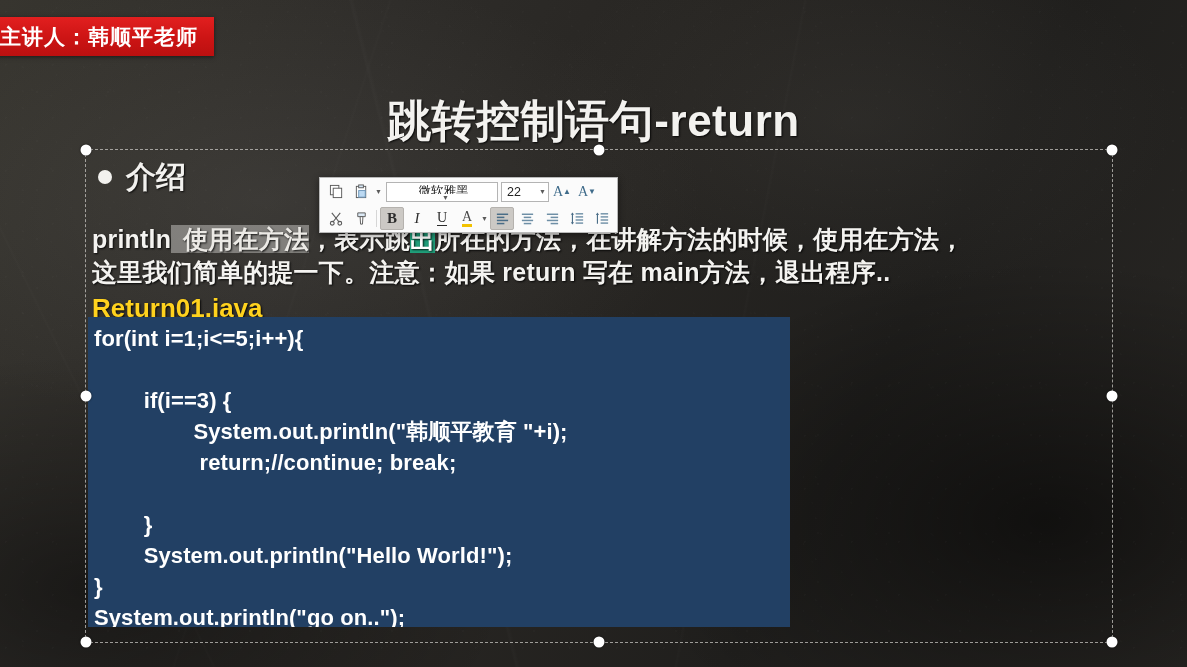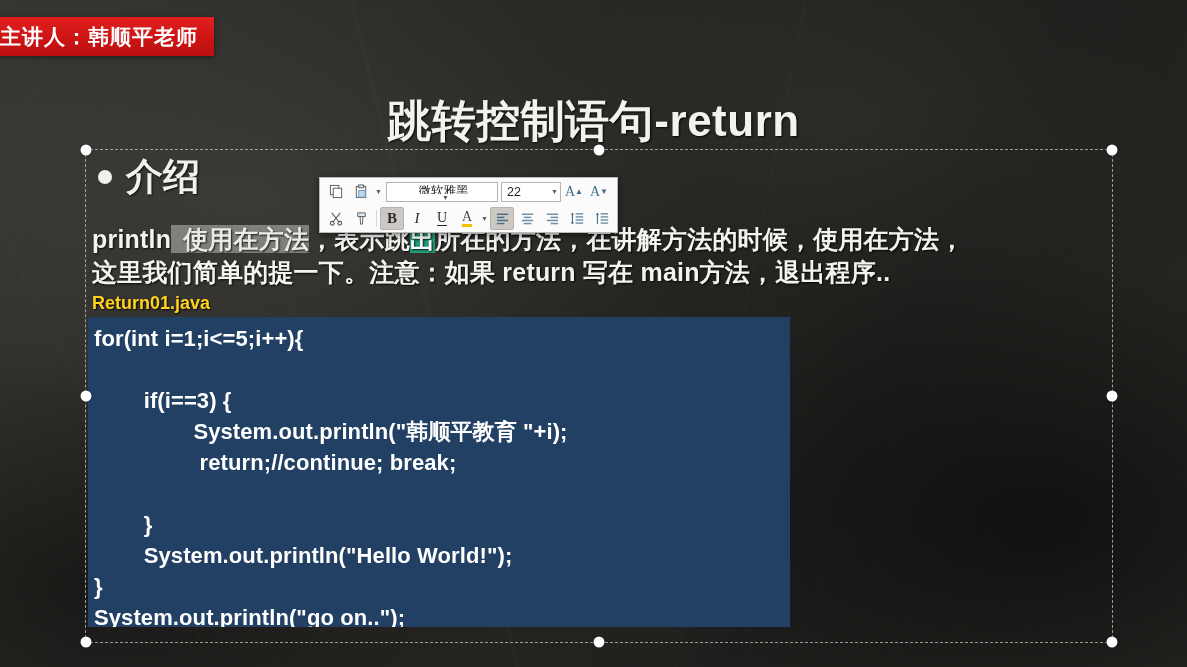--- a/index.html
+++ b/index.html
@@ -119,21 +119,21 @@
     position: absolute;
     left: 92px;
     top: 155px;
     width: 1010px;
   }
   #intro-line {
     display: flex;
     align-items: center;
     gap: 14px;
     color: #f2f1ee;
-    font-size: 37px;
+    font-size: 30px;
     font-weight: bold;
     text-shadow: 1px 1px 2px rgba(0,0,0,0.8);
     height: 44px;
     padding-left: 6px;
   }
   #intro-bullet {
     width: 14px;
     height: 14px;
     border-radius: 50%;
     background: #f2f1ee;
@@ -155,21 +155,21 @@
     padding-left: 12px;
   }
   .sel-cursor {
     background: #1f9e7a;
     color: #ffffff;
   }
 
   #file-name {
     margin-top: 4px;
     color: #ffd21e;
-    font-size: 18px;
+    font-size: 26px;
     font-weight: bold;
     text-shadow: 1px 1px 2px rgba(0,0,0,0.85);
   }
 
   
   #code-block {
     position: absolute;
     left: 88px;
     top: 317px;
     width: 702px;
@@ -247,21 +247,21 @@
     color: #222;
     white-space: nowrap;
     overflow: hidden;
   }
   .tb-combo .arw {
     font-size: 7px;
     color: #5a5a5a;
     padding-left: 4px;
   }
   #font-combo { width: 112px; flex-direction: column; }
-  #size-combo { width: 60px; }
+  #size-combo { width: 48px; }
   .tb-sep {
     width: 1px;
     height: 17px;
     background: #d6d6d6;
     margin: 0 2px;
     flex: 0 0 auto;
   }
   .glyph-b { font-size: 15px; font-weight: bold; font-family: "Liberation Serif", serif; }
   .glyph-i { font-size: 15px; font-style: italic; font-family: "Liberation Serif", serif; }
   .glyph-u { font-size: 14px; font-family: "Liberation Serif", serif; border-bottom: 1.5px solid #2c2c2c; line-height: 14px; }

